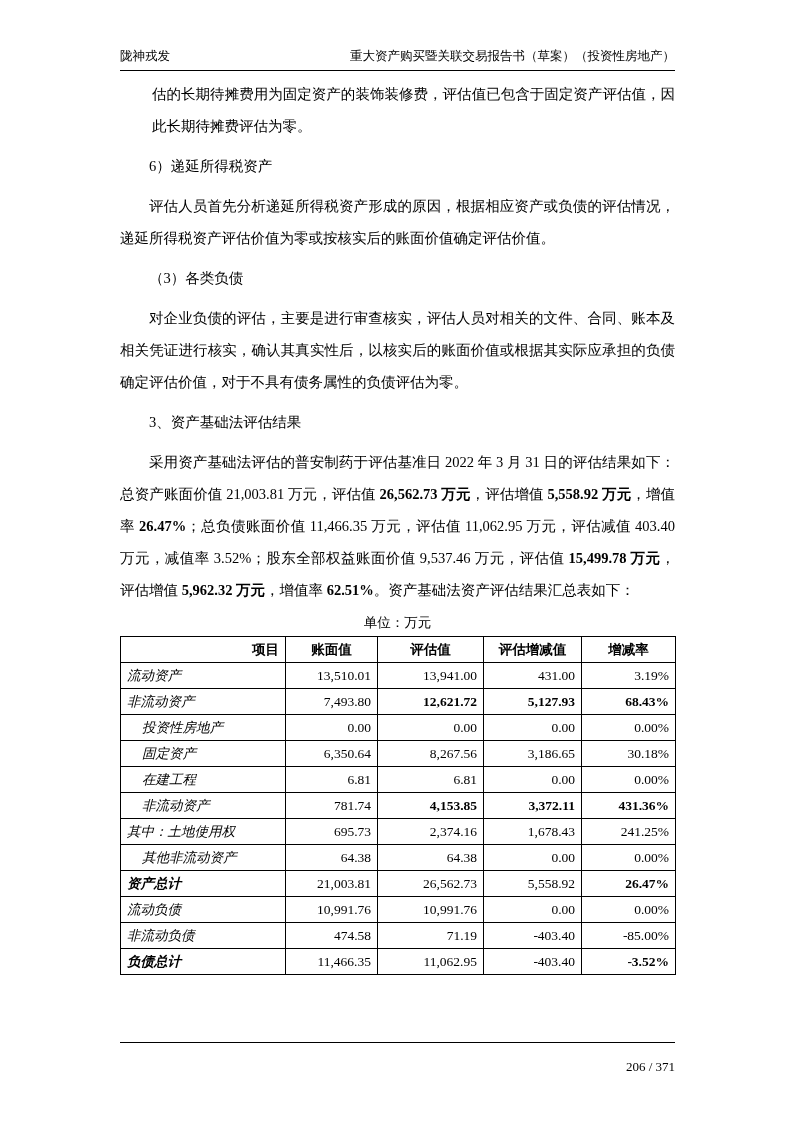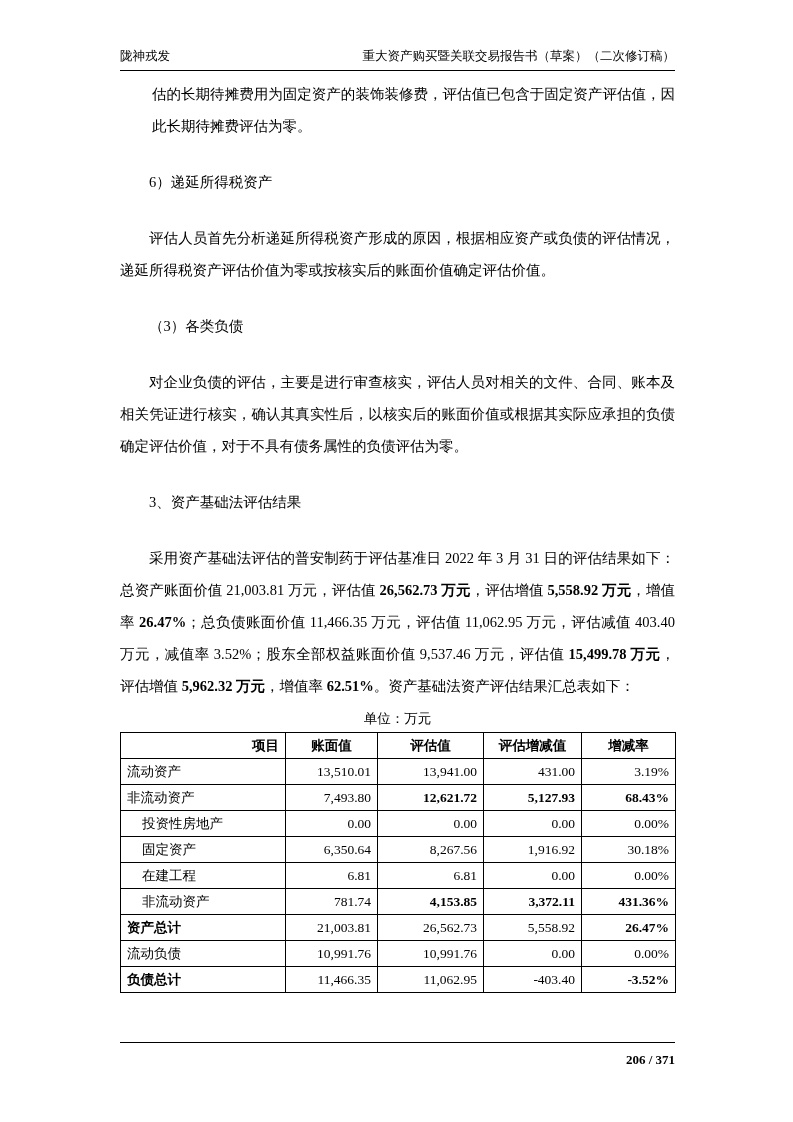--- a/index.html
+++ b/index.html
@@ -30,21 +30,21 @@
     position: absolute;
     top: 78px;
     left: 120px;
     right: 118px;
     font-size: 14.5px;
     line-height: 32px;
     text-align: justify;
   }
   p.para { text-indent: 2em; }
   p.cont { text-indent: 0; margin-left: 32px; }
-  p.heading { text-indent: 2em; margin: 24px 0; }
+  p.heading { text-indent: 2em; margin: 8px 0; }
   .b { font-weight: bold; }
   .unit-label {
     text-align: center;
     font-size: 13.5px;
     line-height: 22px;
     margin-top: 6px;
     margin-bottom: 2px;
   }
   table.summary {
     width: 100%;
@@ -55,43 +55,43 @@
   }
   table.summary th, table.summary td {
     border: 1px solid #000;
     padding: 3px 6px;
     height: 26px;
     vertical-align: middle;
     overflow: hidden;
   }
   table.summary th { font-weight: bold; text-align: center; }
   table.summary th.item-h { text-align: right; }
-  td.item { text-align: left; }
+  td.item { text-align: left; font-style: italic; }
   td.item.ind { padding-left: 21px; }
   td.num { text-align: right; }
   .footer {
     position: absolute;
     left: 120px;
     right: 118px;
     top: 1042px;
     border-top: 1px solid #000;
-    padding-top: 9px;
+    padding-top: 16px;
     text-align: right;
     font-size: 13px;
-    font-weight: bold;
+    font-weight: normal;
   }
 </style>
 </head>
 <body>
 
 <div class="page">
 
   <div class="header">
     <span>陇神戎发</span>
-    <span>重大资产购买暨关联交易报告书（草案）（二次修订稿）</span>
+    <span>重大资产购买暨关联交易报告书（草案）（投资性房地产）</span>
   </div>
 
   <div class="content">
     <p class="cont">估的长期待摊费用为固定资产的装饰装修费，评估值已包含于固定资产评估值，因此长期待摊费评估为零。</p>
 
     <p class="heading">6）递延所得税资产</p>
 
     <p class="para">评估人员首先分析递延所得税资产形成的原因，根据相应资产或负债的评估情况，递延所得税资产评估价值为零或按核实后的账面价值确定评估价值。</p>
 
     <p class="heading">（3）各类负债</p>
@@ -140,52 +140,73 @@
             <td class="item ind">投资性房地产</td>
             <td class="num">0.00</td>
             <td class="num">0.00</td>
             <td class="num">0.00</td>
             <td class="num">0.00%</td>
           </tr>
           <tr>
             <td class="item ind">固定资产</td>
             <td class="num">6,350.64</td>
             <td class="num">8,267.56</td>
-            <td class="num">1,916.92</td>
+            <td class="num">3,186.65</td>
             <td class="num">30.18%</td>
           </tr>
           <tr>
             <td class="item ind">在建工程</td>
             <td class="num">6.81</td>
             <td class="num">6.81</td>
             <td class="num">0.00</td>
             <td class="num">0.00%</td>
           </tr>
           <tr>
             <td class="item ind">非流动资产</td>
             <td class="num">781.74</td>
             <td class="num b">4,153.85</td>
             <td class="num b">3,372.11</td>
             <td class="num b">431.36%</td>
           </tr>
           <tr>
+            <td class="item">其中：土地使用权</td>
+            <td class="num">695.73</td>
+            <td class="num">2,374.16</td>
+            <td class="num">1,678.43</td>
+            <td class="num">241.25%</td>
+          </tr>
+          <tr>
+            <td class="item ind">其他非流动资产</td>
+            <td class="num">64.38</td>
+            <td class="num">64.38</td>
+            <td class="num">0.00</td>
+            <td class="num">0.00%</td>
+          </tr>
+          <tr>
             <td class="item b">资产总计</td>
             <td class="num">21,003.81</td>
             <td class="num">26,562.73</td>
             <td class="num">5,558.92</td>
             <td class="num b">26.47%</td>
           </tr>
           <tr>
             <td class="item">流动负债</td>
             <td class="num">10,991.76</td>
             <td class="num">10,991.76</td>
             <td class="num">0.00</td>
             <td class="num">0.00%</td>
           </tr>
           <tr>
+            <td class="item">非流动负债</td>
+            <td class="num">474.58</td>
+            <td class="num">71.19</td>
+            <td class="num">-403.40</td>
+            <td class="num">-85.00%</td>
+          </tr>
+          <tr>
             <td class="item b">负债总计</td>
             <td class="num">11,466.35</td>
             <td class="num">11,062.95</td>
             <td class="num">-403.40</td>
             <td class="num b">-3.52%</td>
           </tr>
         </tbody>
     </table>
   </div>
 

